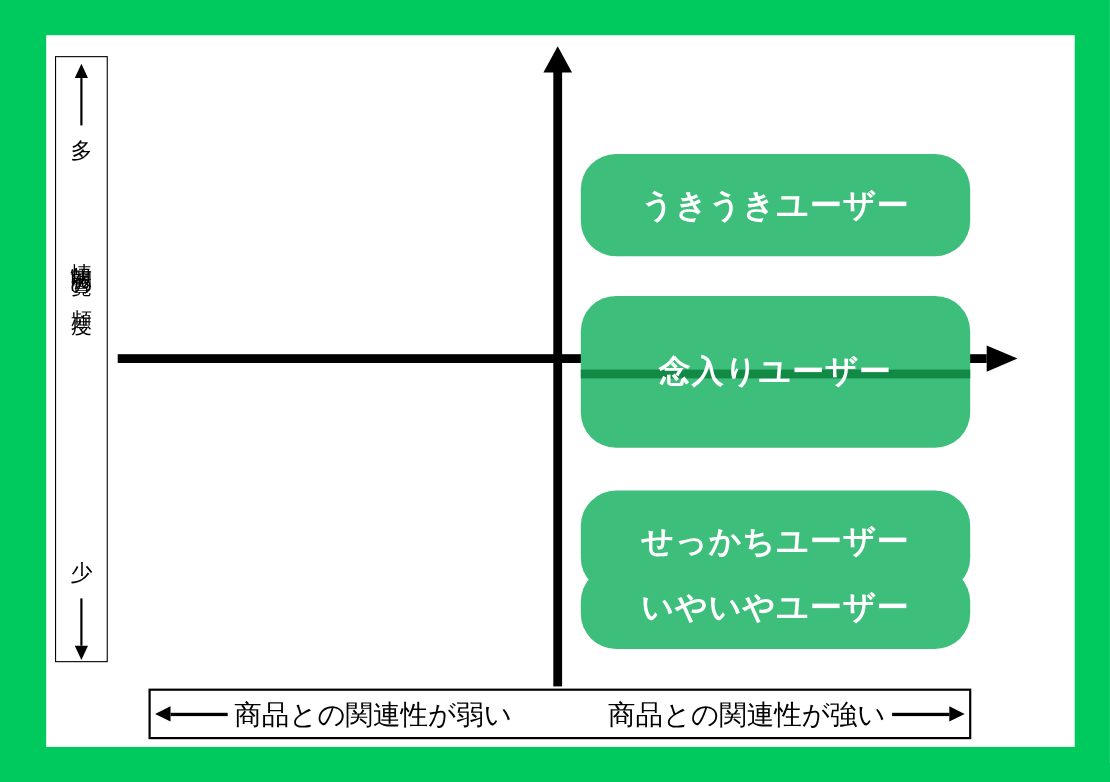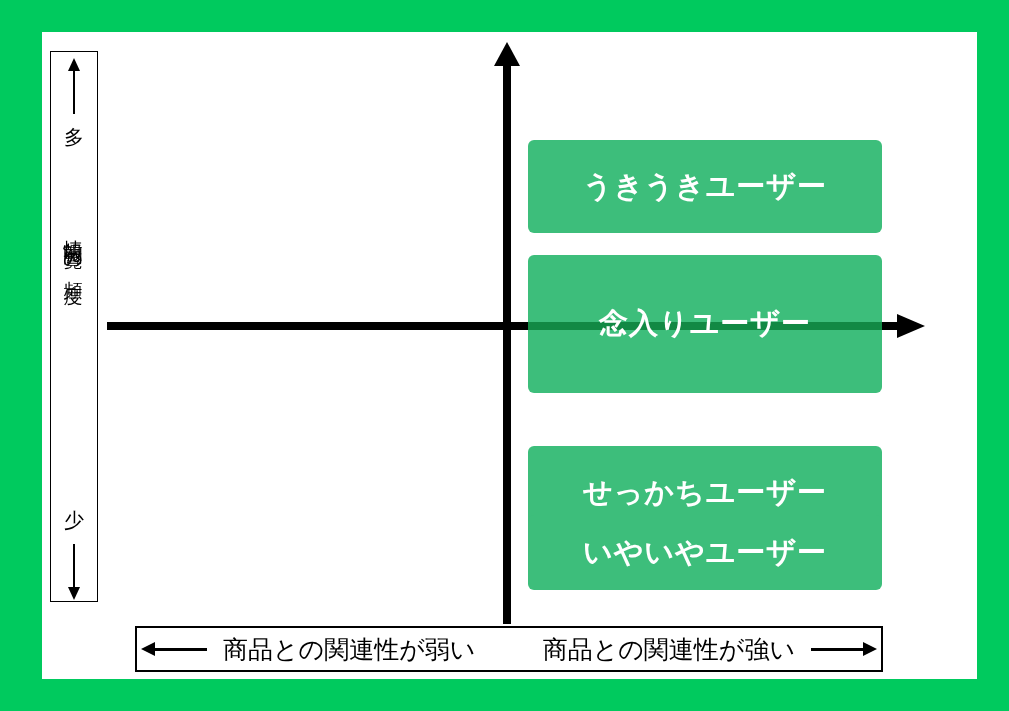--- a/index.html
+++ b/index.html
@@ -107,36 +107,36 @@
     border-right: 13px solid transparent;
     border-bottom: 24px solid #000;
   }
 
   
   .user-box {
     position: absolute;
     left: 528px;
     width: 354px;
     background: var(--box-green, #3DBE7B);
-    border-radius: 6px;
+    border-radius: 32px;
     display: flex;
     align-items: center;
     justify-content: center;
   }
   .user-box .box-label {
     position: relative;
     z-index: 2;
     color: #ffffff;
     font-size: 29px;
     font-weight: 600;
     letter-spacing: 1px;
     white-space: nowrap;
   }
   .box-1 { top: 140px; height: 93px; }
-  .box-2 { top: 255px; height: 138px; }
+  .box-2 { top: 269px; height: 138px; }
   .box-3 { top: 410px; height: 93px; margin-top: 36px; }
   .box-4 { top: 515px; height: 75px; }
   .axis-over-box {
     position: absolute;
     left: 0; right: 0;
     top: 67px;
     height: 8px;
     background: var(--axis-over-box, #128944);
     z-index: 1;
   }
@@ -149,21 +149,21 @@
     background: #ffffff;
     border: 2px solid #000000;
     box-sizing: border-box;
     display: flex;
     align-items: center;
     justify-content: space-between;
     padding: 0 4px;
   }
   .x-legend .group {
     display: flex;
-    gap: 16px;
+    gap: 6px;
   }
   .x-legend .axis-text {
     font-size: 25px;
     color: #000;
     white-space: nowrap;
   }
   .h-arrow {
     display: flex;
     align-items: center;
   }

